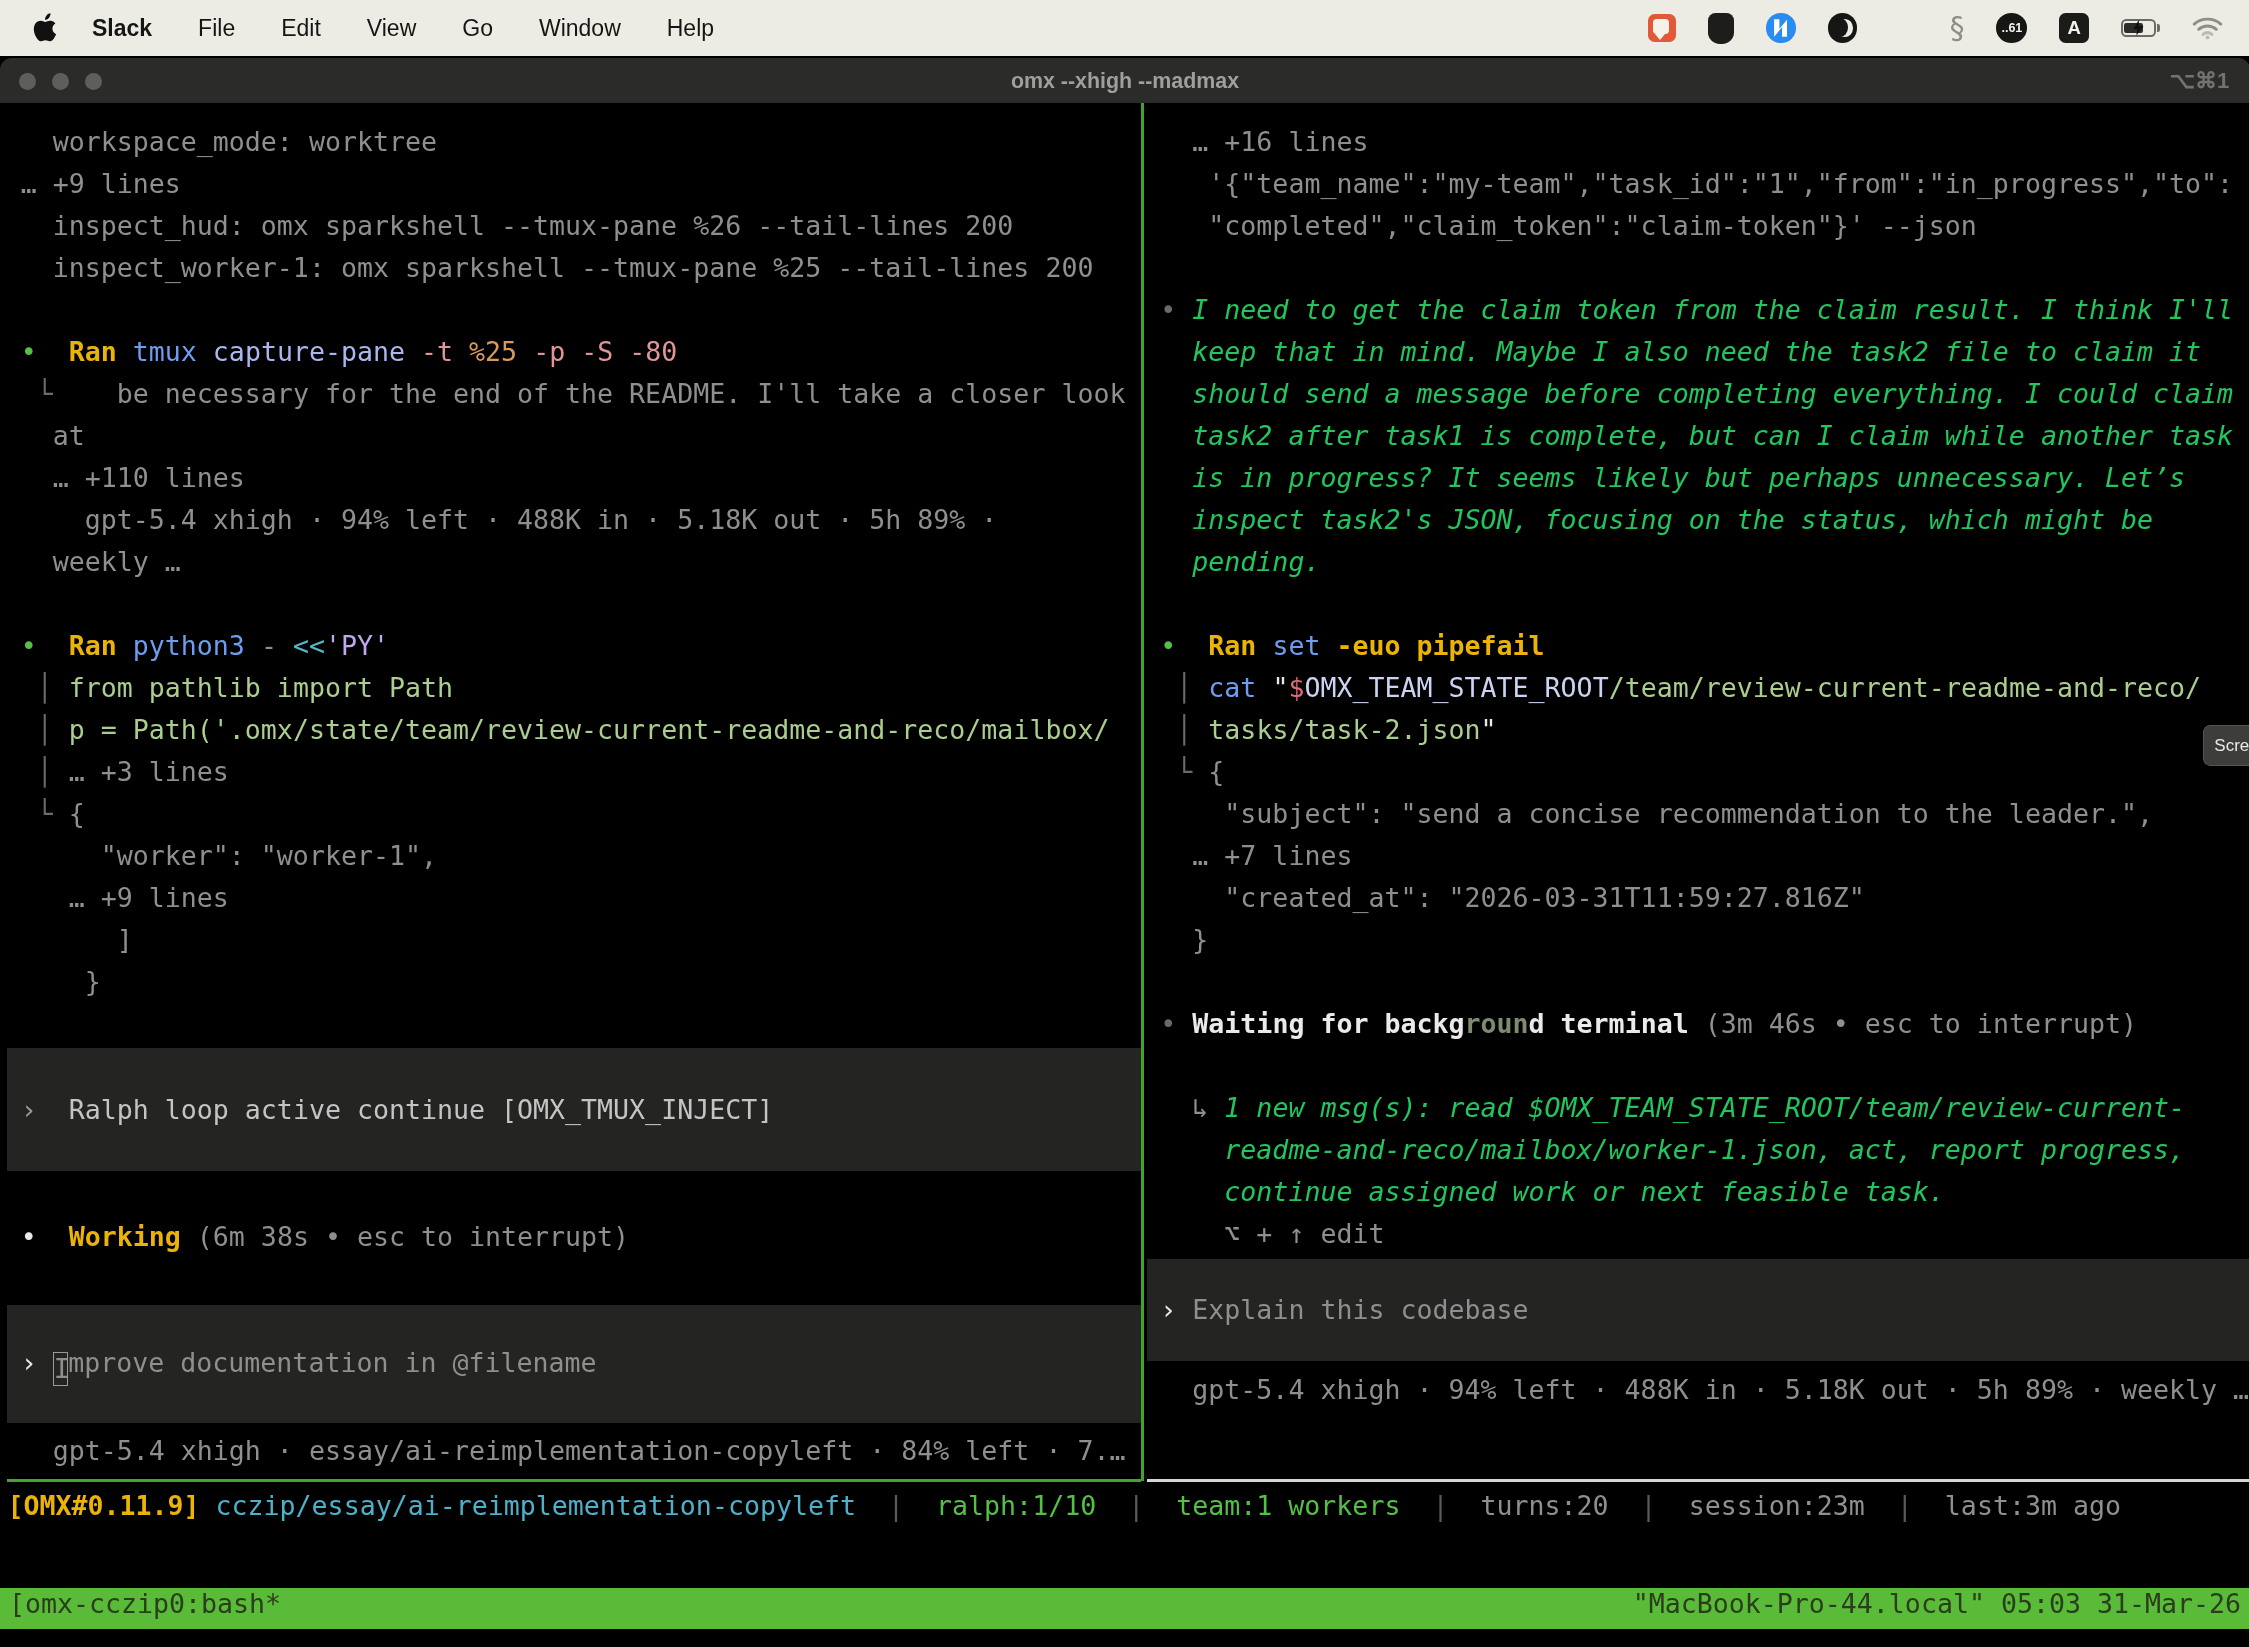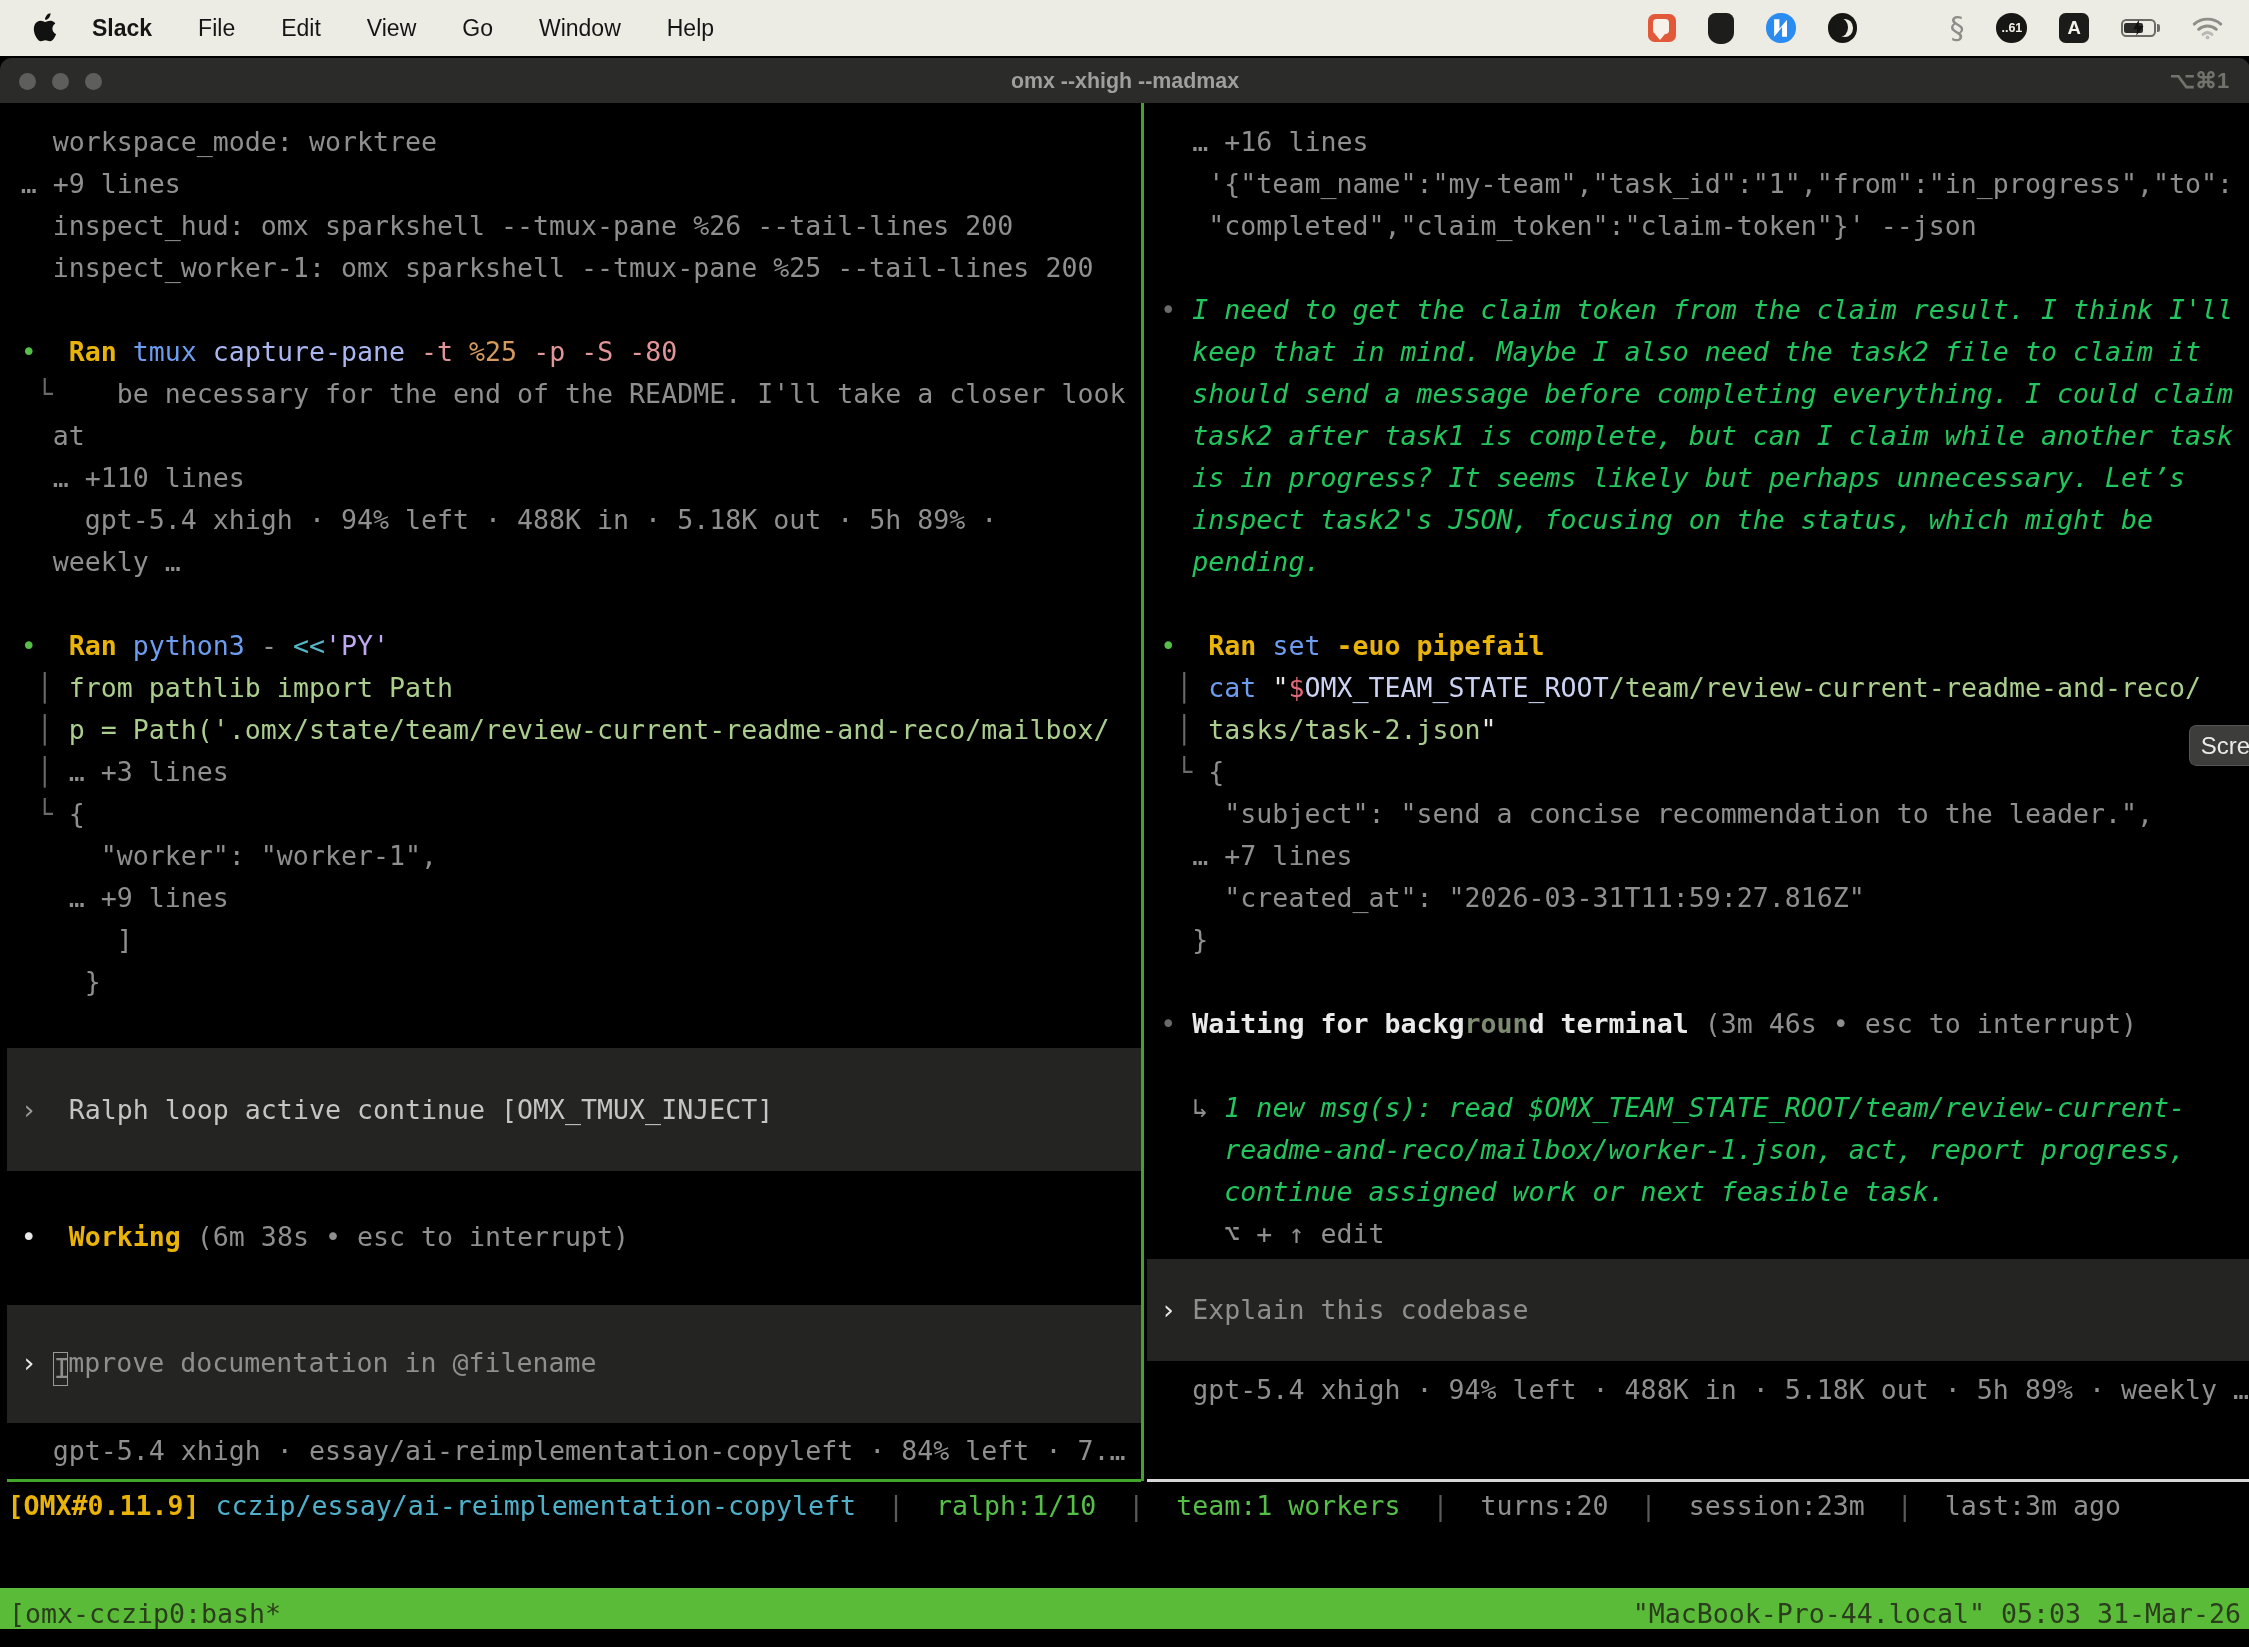--- a/index.html
+++ b/index.html
@@ -95,28 +95,28 @@
   .sb { color:#7d8c70; font-weight:bold; }
   .cy { color:#4fb0c9; }
   .pp { color:#5a5a5a; }
   .cursor { display:inline-block; width:15.5px; height:34px; line-height:32px;
             border:1.5px solid #9a9a9a; color:#8f8f8f; vertical-align:-5.9px; text-align:center; }
 
   
   .tooltip { position:absolute; right:0; top:622px; height:41px; min-width:47px;
              background:#3d3d3c; border:0.7px solid #555; border-right:none;
              border-radius:7.4px 0 0 7.4px; color:#eaeaea;
-             font-family:"Liberation Sans", sans-serif; font-size:24px;
+             font-family:"Liberation Sans", sans-serif; font-size:17px;
              display:flex; align-items:center; padding-left:10.3px; overflow:hidden; }
 
   
   .omxline { position:absolute; left:7.4px; top:1382px; right:0; height:42px; line-height:42px;
              font-size:26.6px; white-space:pre; }
   .tmuxbar { position:absolute; left:0; top:1485px; width:2250px; height:41px; background:#5abb38;
-             color:#2a3d1c; font-size:26.6px; display:flex; align-items:flex-end;
+             color:#2a3d1c; font-size:26.6px; display:flex; align-items:flex-start;
              justify-content:space-between; padding:0 8.9px; white-space:pre; }
 </style>
 </head>
 <body>
 
 <div class="menubar">
   <svg class="apple" viewBox="0 0 17 20">
     <path fill="#111" d="M13.9 10.6c0-2.3 1.9-3.4 2-3.5-1.1-1.6-2.8-1.8-3.4-1.8-1.4-.1-2.8.8-3.5.8-.7 0-1.9-.8-3.1-.8C4.3 5.3 2.8 6.2 2 7.6c-1.6 2.8-.4 7 1.2 9.3.8 1.1 1.7 2.4 2.9 2.3 1.2 0 1.6-.7 3-.7s1.8.7 3.1.7c1.3 0 2.1-1.2 2.9-2.3.9-1.3 1.3-2.6 1.3-2.7-.1 0-2.5-1-2.5-3.6zM11.6 3.2c.6-.8 1.1-1.9 1-3-.9 0-2.1.6-2.7 1.4-.6.7-1.2 1.9-1 3 1 .1 2.1-.6 2.7-1.4z"></path>
   </svg>
   <div class="menu-items">

